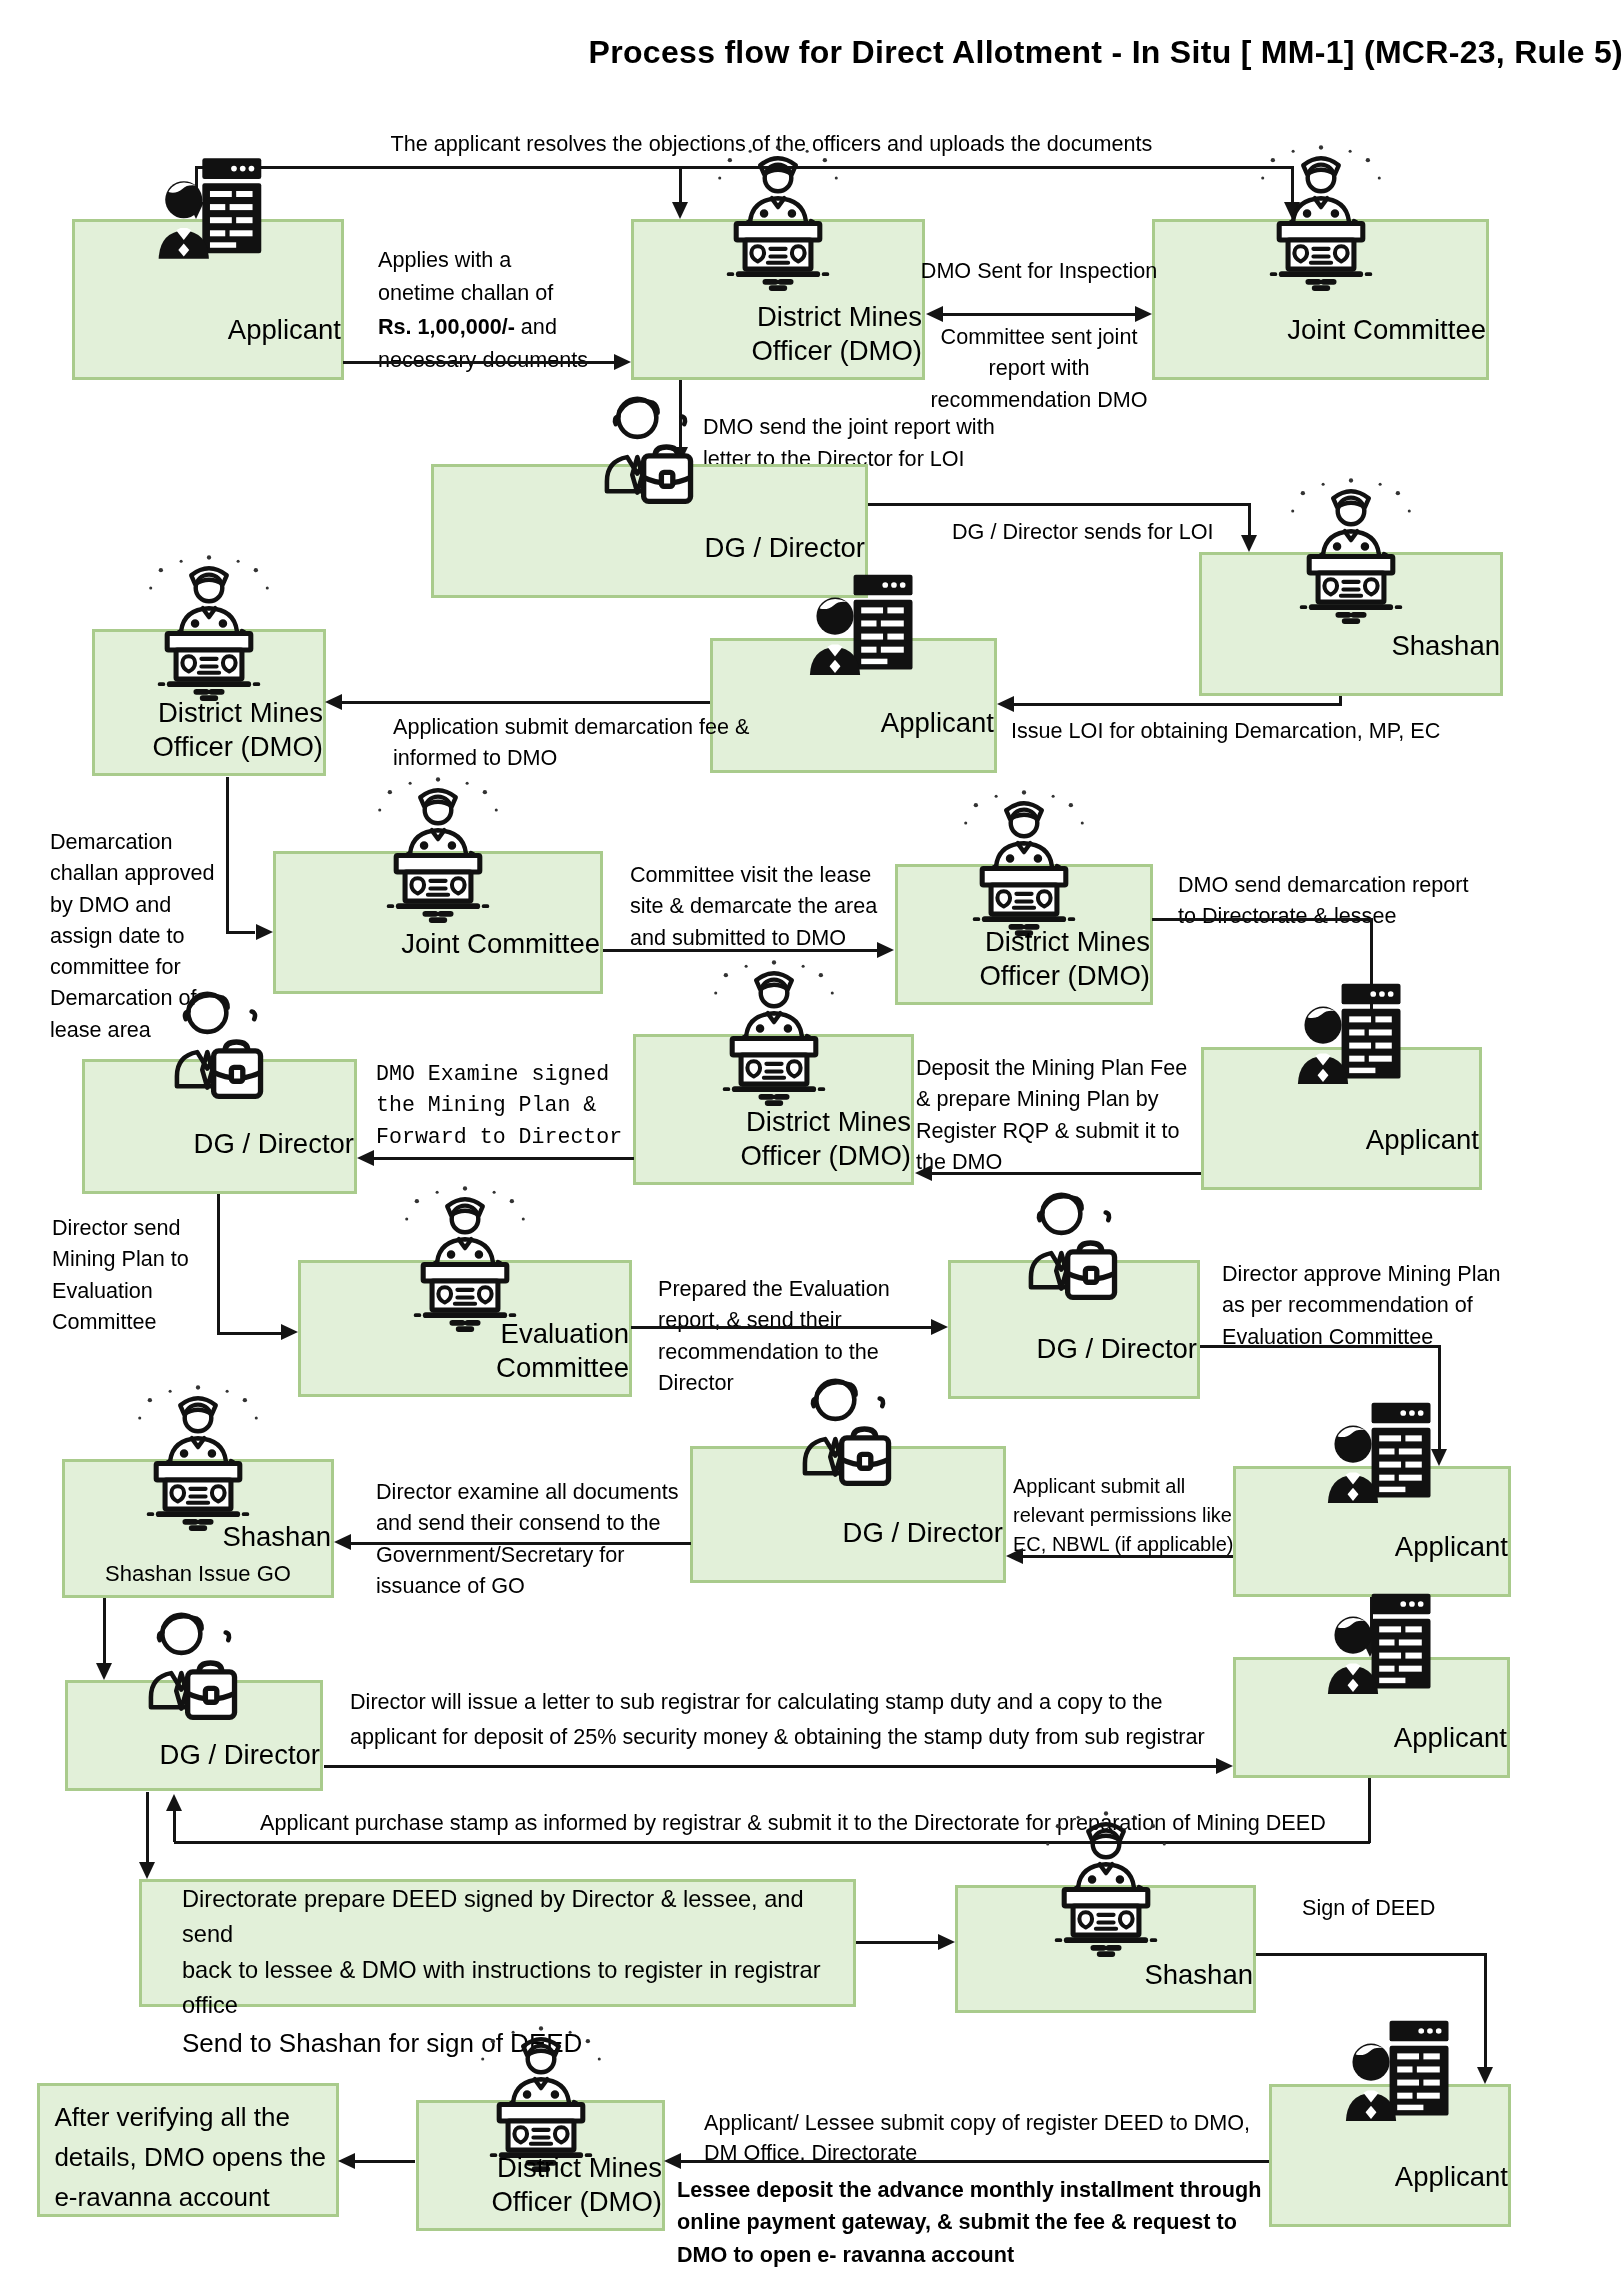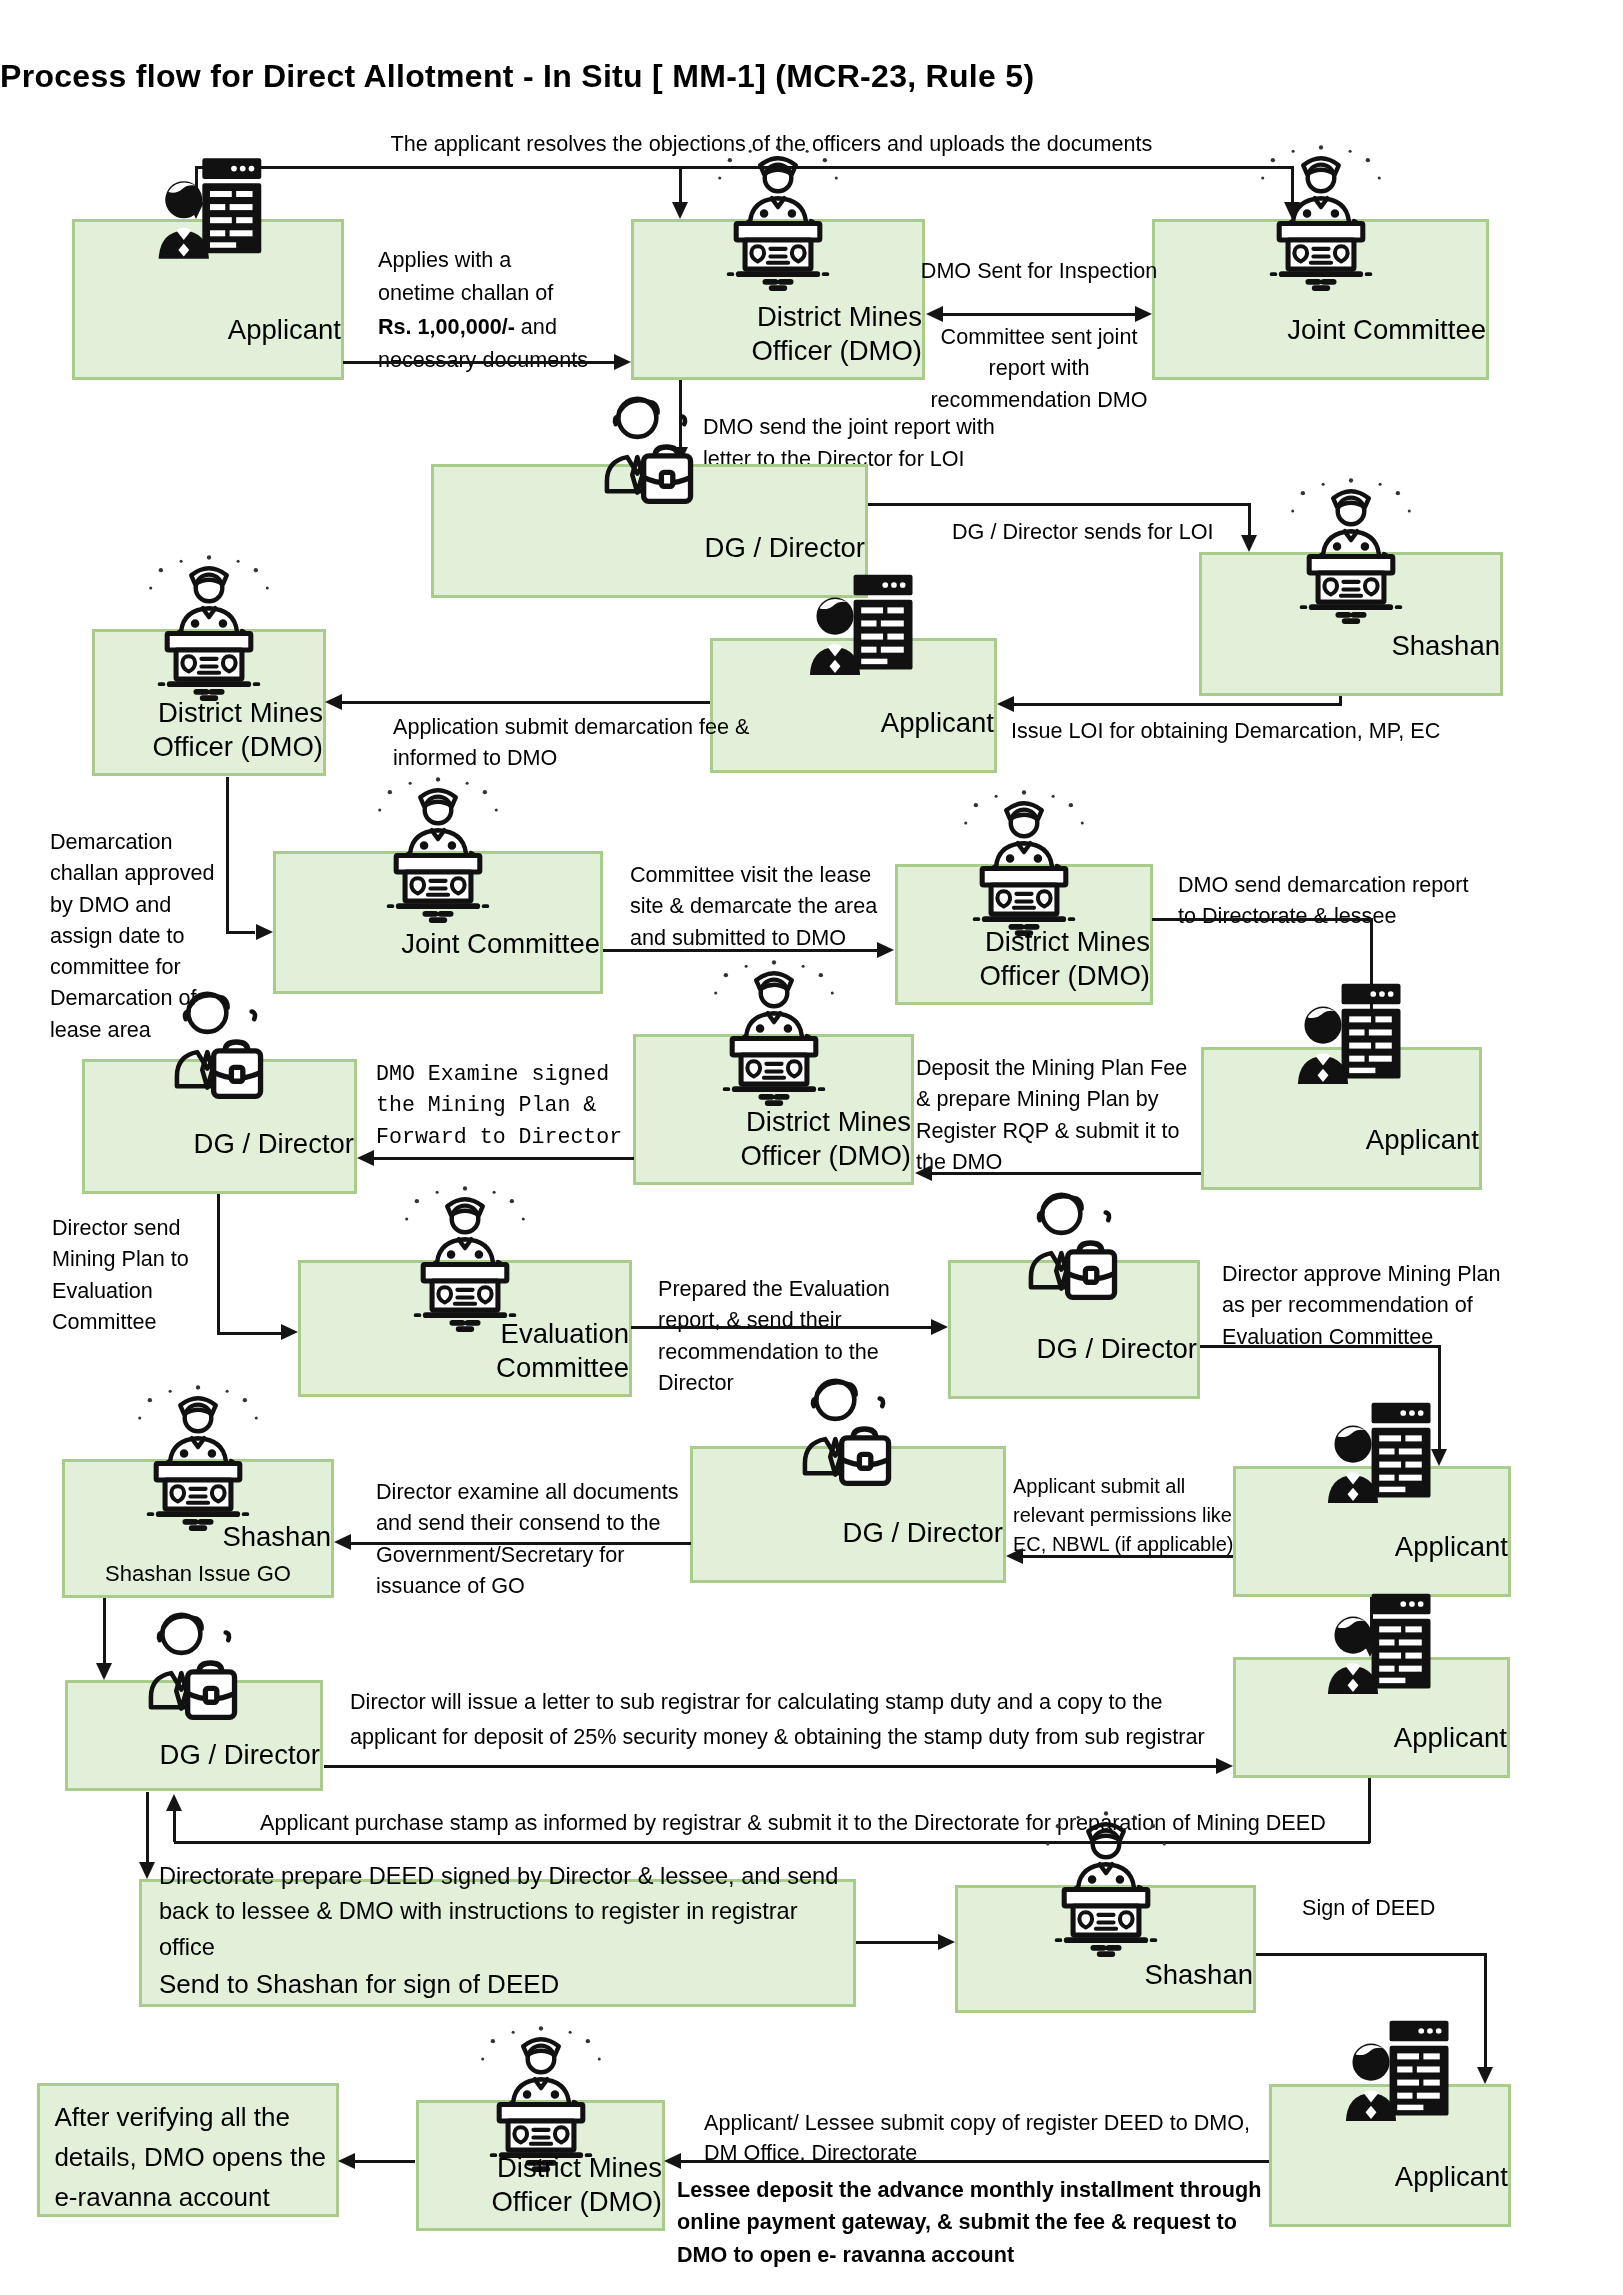--- a/index.html
+++ b/index.html
@@ -1,19 +1,19 @@
 <!DOCTYPE html>
 <html style="font-size:10.5px"><head>
 <meta charset="utf-8">
 <style>
   html,body{margin:0;padding:0;background:#fff;}
   #canvas{position:relative;width:1623px;height:2295px;background:#ffffff;overflow:hidden;
           font-family:"Liberation Sans", sans-serif;color:#000;}
-  .title{position:absolute;left:0;right:0;top:34px;text-align:left;font-size:32px;font-weight:600;
-         letter-spacing:0.3px;margin-top:24px;}
+  .title{position:absolute;left:0;right:0;top:34px;text-align:right;font-size:32px;font-weight:600;
+         letter-spacing:0.3px;}
   .node{position:absolute;background:#e2f0d9;border:3.3px solid #a9cb8c;box-sizing:border-box;}
   .node .label{position:absolute;left:0;right:0;text-align:right;font-size:27.5px;line-height:1.24;}
   .node .label span{display:inline-block;max-width:209px;}
   .l1{bottom:30px;}
   .l2{bottom:9.2px;}
   .sub{position:absolute;left:0;right:0;bottom:7.9px;text-align:center;font-size:22px;}
   .icon{position:absolute;left:50%;top:0;transform:translate(-50%,-54%);width:152px;height:152px;}
   .icon.small{width:131px;height:131px;}
   .txt{position:absolute;font-size:21.6px;line-height:1.45;}
   .ctr{text-align:center;}
@@ -341,21 +341,21 @@
 
   <div class="txt nw" style="left:260px;top:1807px;">Applicant purchase stamp as informed by registrar &amp; submit it to the Directorate for preparation of Mining DEED</div>
   <div class="vl" style="left:1368px;top:1778px;height:65px;"></div>
   <div class="hl" style="left:174px;top:1841px;width:1196px;"></div>
   <div class="vl" style="left:173px;top:1811px;height:31px;"></div>
   <div class="ar ar-u" style="left:166px;top:1794px;"></div>
 
   <div class="vl" style="left:146px;top:1792px;height:70px;"></div>
   <div class="ar ar-d" style="left:139px;top:1862px;"></div>
 
-  <div class="node" style="left:139px;top:1879px;width:717px;height:128px;display:flex;flex-direction:column;justify-content:flex-end;padding-left:17px;">
+  <div class="node" style="left:139px;top:1879px;width:717px;height:128px;display:flex;flex-direction:column;justify-content:flex-start;padding-left:40px;">
     <div class="deedline">Directorate prepare DEED signed by Director &amp; lessee, and send</div>
     <div class="deedline">back to lessee &amp; DMO with instructions to register in registrar office</div>
     <div class="deedline big">Send to Shashan for sign of DEED</div>
   </div>
   <div class="hl" style="left:856px;top:1941px;width:82px;"></div>
   <div class="ar ar-r" style="left:938px;top:1934px;"></div>
   <div class="node" style="left:955px;top:1885px;width:301px;height:128px;">
     <svg class="icon" viewBox="0 0 232 232" width="152" height="152">
         <use href="#ic-officer"></use>
       </svg>

